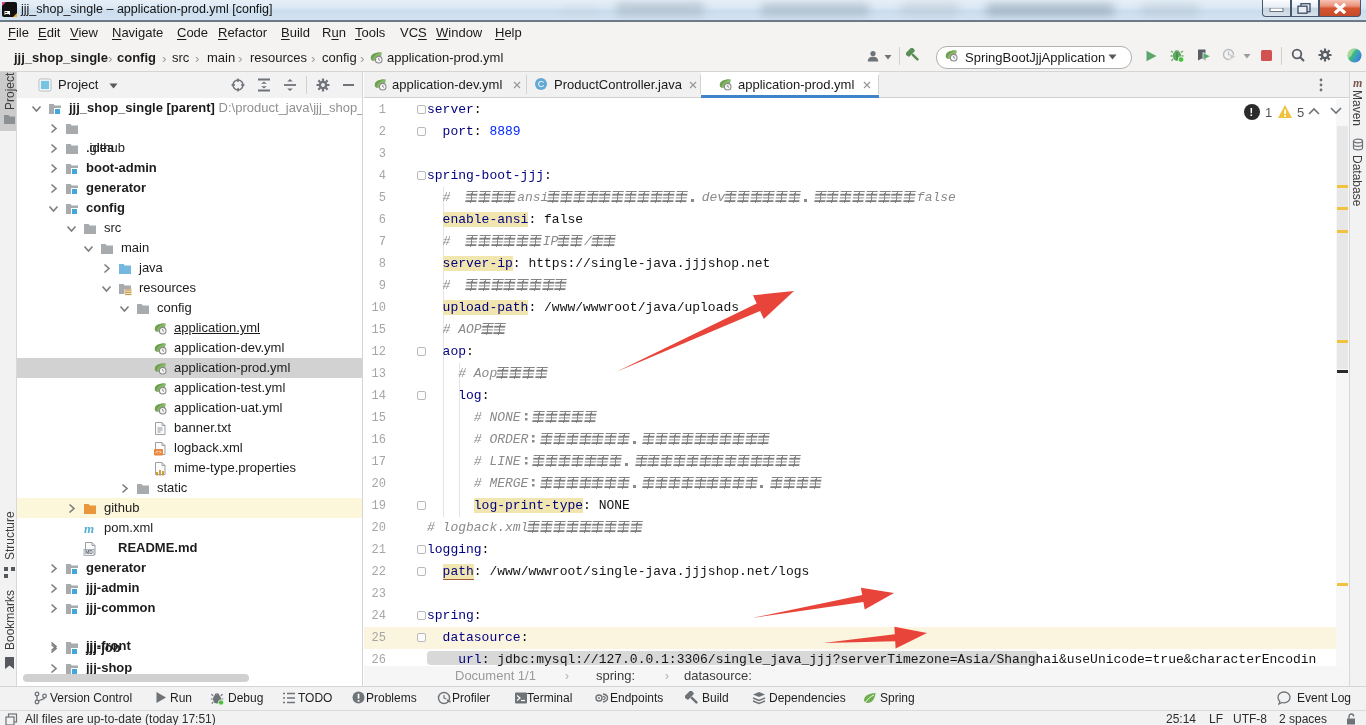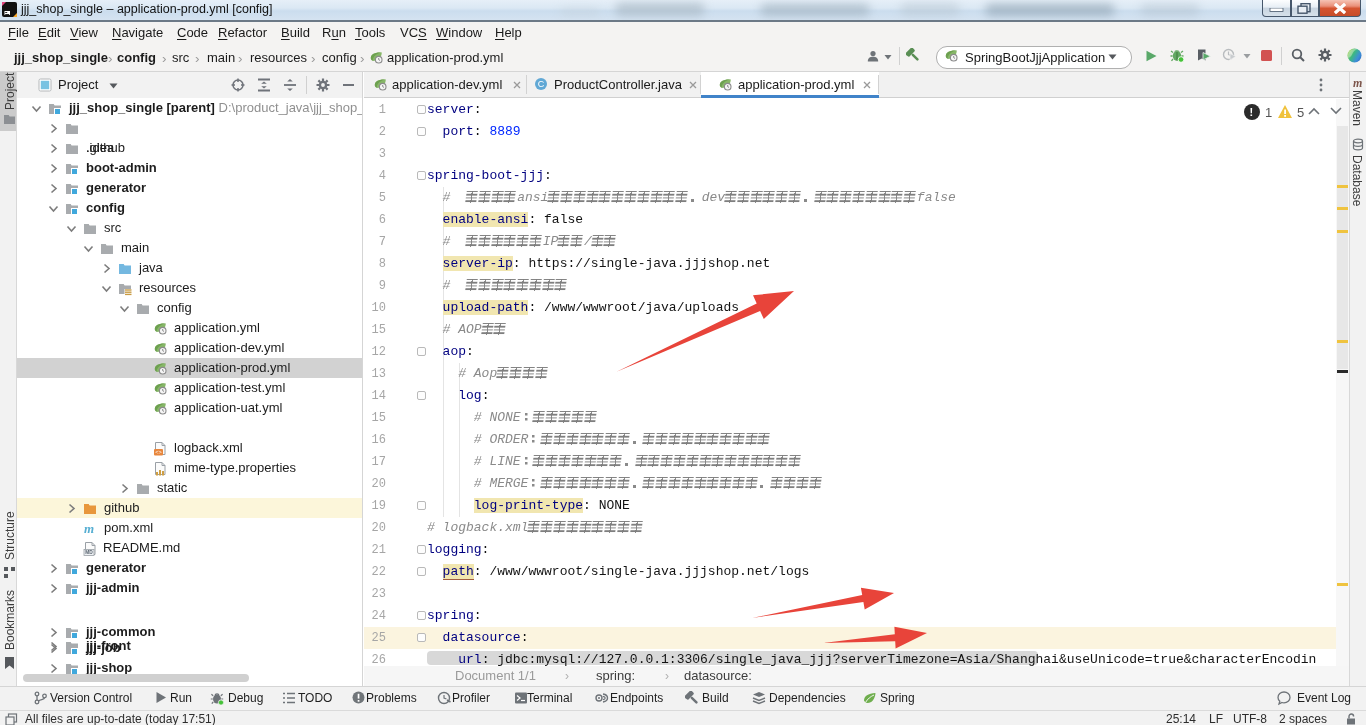--- a/index.html
+++ b/index.html
@@ -389,21 +389,21 @@
       </svg>
 <span class="lbl" style="left:140px;">config</span>
 </div>
 <div class="trow" style="top:246px;">
 <svg class="icon" style="left:136px;top:3px" width="15" height="15" viewBox="0 0 15 15">
         <path d="M1.8 8.2 C1.8 4.6 5.2 2.2 12.8 2.6 C12.4 8 9.4 10.8 5.6 10.8 C3.4 10.8 1.8 9.9 1.8 8.2 Z" fill="#87b768"></path>
         <path d="M1.8 8.2 C1.8 4.6 5.2 2.2 12.8 2.6 C8 3.4 5 5.4 3.9 8.8 C3.5 10 4.2 10.7 5.6 10.8 C3.4 10.8 1.8 9.9 1.8 8.2 Z" fill="#6da050"></path>
         <circle cx="9.7" cy="9.7" r="3.3" fill="#f5f5f5" stroke="#8b8b8b" stroke-width="1.1"></circle>
         <path d="M9.7 8 L9.7 9.7 L11 10.4" stroke="#8b8b8b" stroke-width="1" fill="none"></path>
       </svg>
-<span class="lbl" style="left:157px;">application.yml</span>
+<span class="lbl" style="left:157px;text-decoration:underline;">application.yml</span>
 </div>
 <div class="trow" style="top:266px;">
 <svg class="icon" style="left:136px;top:3px" width="15" height="15" viewBox="0 0 15 15">
         <path d="M1.8 8.2 C1.8 4.6 5.2 2.2 12.8 2.6 C12.4 8 9.4 10.8 5.6 10.8 C3.4 10.8 1.8 9.9 1.8 8.2 Z" fill="#87b768"></path>
         <path d="M1.8 8.2 C1.8 4.6 5.2 2.2 12.8 2.6 C8 3.4 5 5.4 3.9 8.8 C3.5 10 4.2 10.7 5.6 10.8 C3.4 10.8 1.8 9.9 1.8 8.2 Z" fill="#6da050"></path>
         <circle cx="9.7" cy="9.7" r="3.3" fill="#f5f5f5" stroke="#8b8b8b" stroke-width="1.1"></circle>
         <path d="M9.7 8 L9.7 9.7 L11 10.4" stroke="#8b8b8b" stroke-width="1" fill="none"></path>
       </svg>
 <span class="lbl" style="left:157px;">application-dev.yml</span>
 </div>
@@ -426,20 +426,28 @@
 <span class="lbl" style="left:157px;">application-test.yml</span>
 </div>
 <div class="trow" style="top:326px;">
 <svg class="icon" style="left:136px;top:3px" width="15" height="15" viewBox="0 0 15 15">
         <path d="M1.8 8.2 C1.8 4.6 5.2 2.2 12.8 2.6 C12.4 8 9.4 10.8 5.6 10.8 C3.4 10.8 1.8 9.9 1.8 8.2 Z" fill="#87b768"></path>
         <path d="M1.8 8.2 C1.8 4.6 5.2 2.2 12.8 2.6 C8 3.4 5 5.4 3.9 8.8 C3.5 10 4.2 10.7 5.6 10.8 C3.4 10.8 1.8 9.9 1.8 8.2 Z" fill="#6da050"></path>
         <circle cx="9.7" cy="9.7" r="3.3" fill="#f5f5f5" stroke="#8b8b8b" stroke-width="1.1"></circle>
         <path d="M9.7 8 L9.7 9.7 L11 10.4" stroke="#8b8b8b" stroke-width="1" fill="none"></path>
       </svg>
 <span class="lbl" style="left:157px;">application-uat.yml</span>
+</div>
+<div class="trow" style="top:346px;">
+<svg class="icon" style="left:136px;top:3px" width="15" height="15" viewBox="0 0 15 15">
+        <path d="M2.5 1.5 L9 1.5 L12 4.5 L12 13.5 L2.5 13.5 Z" fill="#fbfbfb" stroke="#9aa0a6" stroke-width="1"></path>
+        <path d="M9 1.5 L9 4.5 L12 4.5" fill="none" stroke="#9aa0a6" stroke-width="1"></path>
+        <path d="M4.5 7 h5 M4.5 9 h5 M4.5 11 h3" stroke="#8f9398" stroke-width="1"></path>
+      </svg>
+<span class="lbl" style="left:157px;">banner.txt</span>
 </div>
 <div class="trow" style="top:366px;">
 <svg class="icon" style="left:136px;top:3px" width="15" height="15" viewBox="0 0 15 15">
         <path d="M2.5 1.5 L9 1.5 L12 4.5 L12 13.5 L2.5 13.5 Z" fill="#fbfbfb" stroke="#9aa0a6" stroke-width="1"></path>
         <path d="M9 1.5 L9 4.5 L12 4.5" fill="none" stroke="#9aa0a6" stroke-width="1"></path>
         <rect x="1" y="8" width="9" height="6.5" rx="1" fill="#e8863c"></rect>
         <text x="5.5" y="13" font-size="5.5" fill="#fff" text-anchor="middle" font-family="Liberation Sans">&lt;&gt;</text>
       </svg>
 <span class="lbl" style="left:157px;">logback.xml</span>
 </div>
@@ -479,21 +487,21 @@
       </svg>
 <span class="lbl" style="left:87px;">pom.xml</span>
 </div>
 <div class="trow" style="top:466px;">
 <svg class="icon" style="left:66px;top:3px" width="15" height="15" viewBox="0 0 15 15">
         <path d="M2.5 1.5 L9 1.5 L12 4.5 L12 13.5 L2.5 13.5 Z" fill="#fbfbfb" stroke="#9aa0a6" stroke-width="1"></path>
         <path d="M9 1.5 L9 4.5 L12 4.5" fill="none" stroke="#9aa0a6" stroke-width="1"></path>
         <rect x="1" y="8.5" width="10" height="6" fill="#eef1f4" stroke="#9aa0a6" stroke-width="0.8"></rect>
         <text x="6" y="13.4" font-size="4.8" fill="#5a6570" text-anchor="middle" font-weight="bold" font-family="Liberation Sans">MD</text>
       </svg>
-<span class="lbl" style="left:86px;">README.md</span>
+<span class="lbl" style="left:101px;font-weight:bold;">README.md</span>
 </div>
 <div class="trow" style="top:486px;">
 <svg class="icon" style="left:31px;top:5px" width="11" height="11" viewBox="0 0 11 11">
         <polyline points="3.5,1.5 8,5.5 3.5,9.5" fill="none" stroke="#7d7d7d" stroke-width="1.6"></polyline>
       </svg>
 <svg class="icon" style="left:48px;top:3px" width="15" height="15" viewBox="0 0 15 15">
         <path d="M1 3.5 L1 13 L13 13 L13 4.5 L6.5 4.5 L5.5 3 L1 3 Z" fill="#a8abae"></path>
         <path d="M1 3 L5.5 3 L6.5 4.5 L1 4.5 Z" fill="#a8abae" opacity="0.85"></path>
         <rect x="6" y="7" width="7" height="7" fill="#fff"></rect>
         <rect x="7" y="8" width="5" height="5" fill="#40a8dc"></rect>
@@ -505,21 +513,21 @@
         <polyline points="3.5,1.5 8,5.5 3.5,9.5" fill="none" stroke="#7d7d7d" stroke-width="1.6"></polyline>
       </svg>
 <svg class="icon" style="left:48px;top:3px" width="15" height="15" viewBox="0 0 15 15">
         <path d="M1 3.5 L1 13 L13 13 L13 4.5 L6.5 4.5 L5.5 3 L1 3 Z" fill="#a8abae"></path>
         <path d="M1 3 L5.5 3 L6.5 4.5 L1 4.5 Z" fill="#a8abae" opacity="0.85"></path>
         <rect x="6" y="7" width="7" height="7" fill="#fff"></rect>
         <rect x="7" y="8" width="5" height="5" fill="#40a8dc"></rect>
       </svg>
 <span class="lbl" style="left:69px;font-weight:bold;">jjj-admin</span>
 </div>
-<div class="trow" style="top:526px;margin-top:24px;">
+<div class="trow" style="top:526px;">
 <svg class="icon" style="left:31px;top:5px" width="11" height="11" viewBox="0 0 11 11">
         <polyline points="3.5,1.5 8,5.5 3.5,9.5" fill="none" stroke="#7d7d7d" stroke-width="1.6"></polyline>
       </svg>
 <svg class="icon" style="left:48px;top:3px" width="15" height="15" viewBox="0 0 15 15">
         <path d="M1 3.5 L1 13 L13 13 L13 4.5 L6.5 4.5 L5.5 3 L1 3 Z" fill="#a8abae"></path>
         <path d="M1 3 L5.5 3 L6.5 4.5 L1 4.5 Z" fill="#a8abae" opacity="0.85"></path>
         <rect x="6" y="7" width="7" height="7" fill="#fff"></rect>
         <rect x="7" y="8" width="5" height="5" fill="#40a8dc"></rect>
       </svg>
 <span class="lbl" style="left:69px;font-weight:bold;">jjj-common</span>

